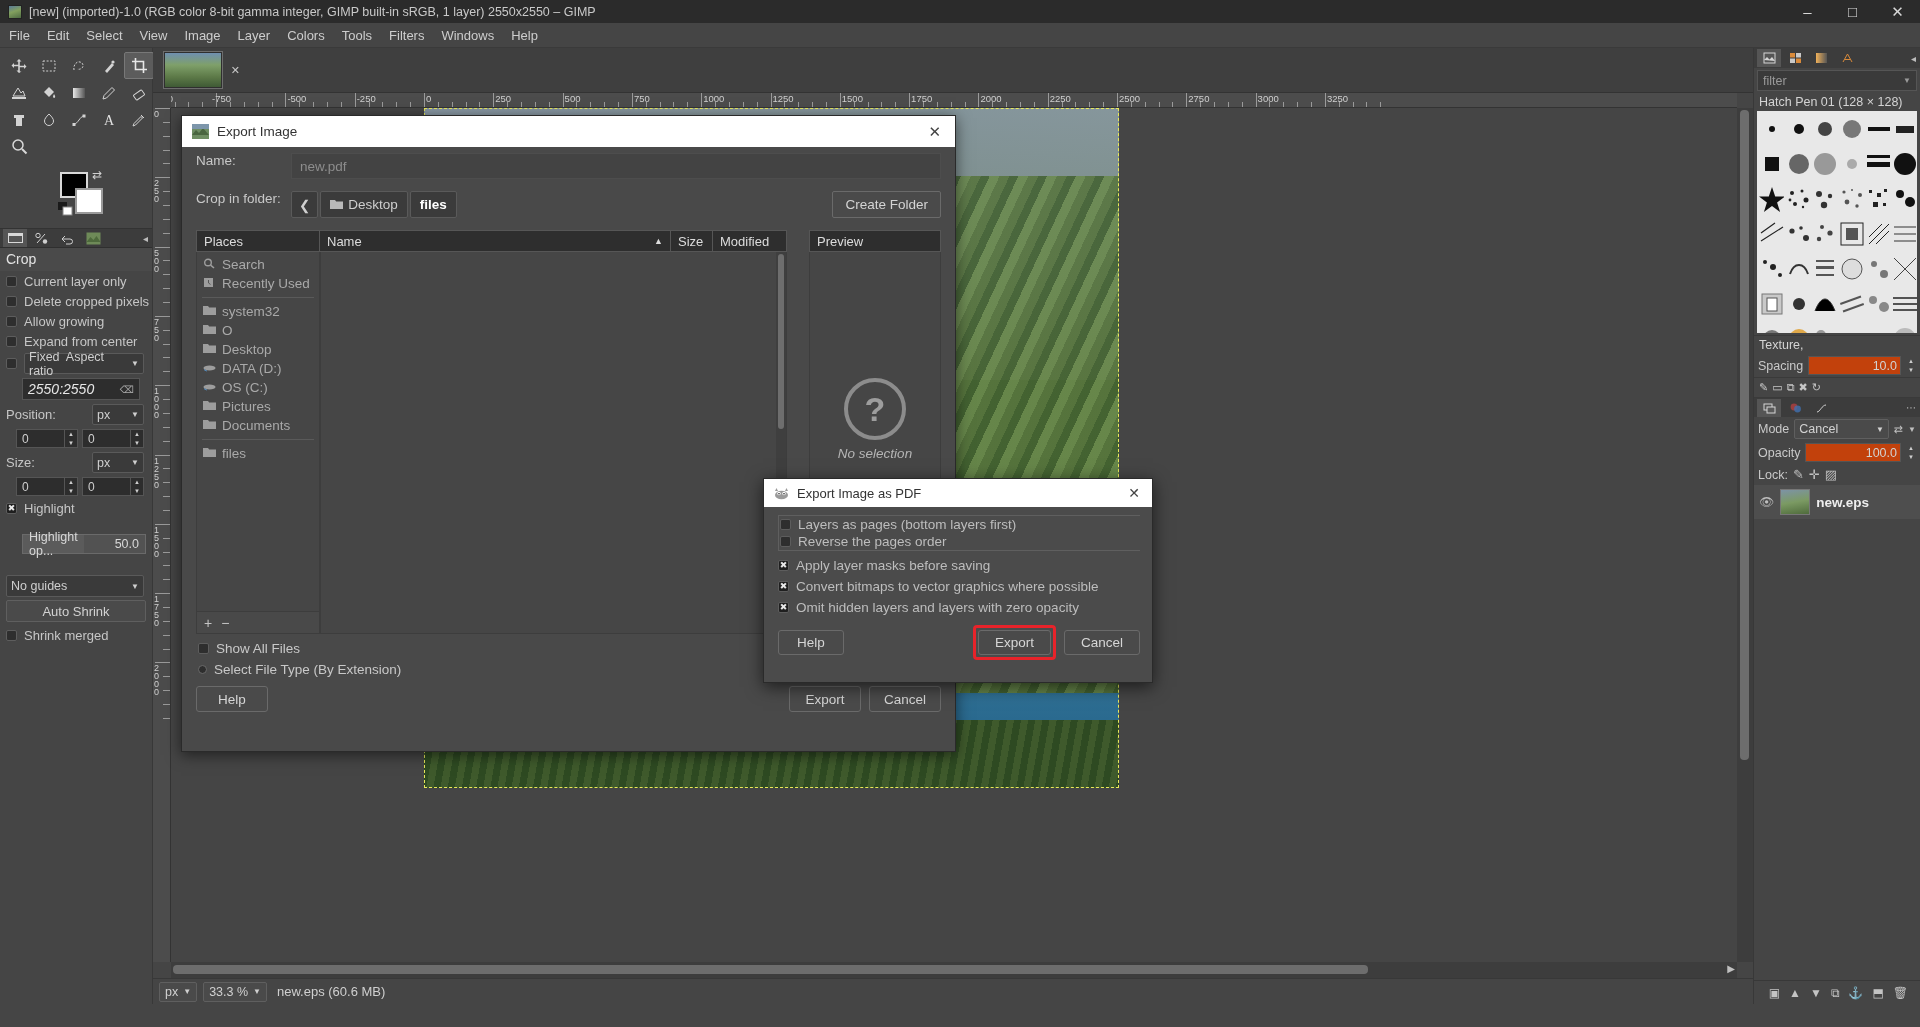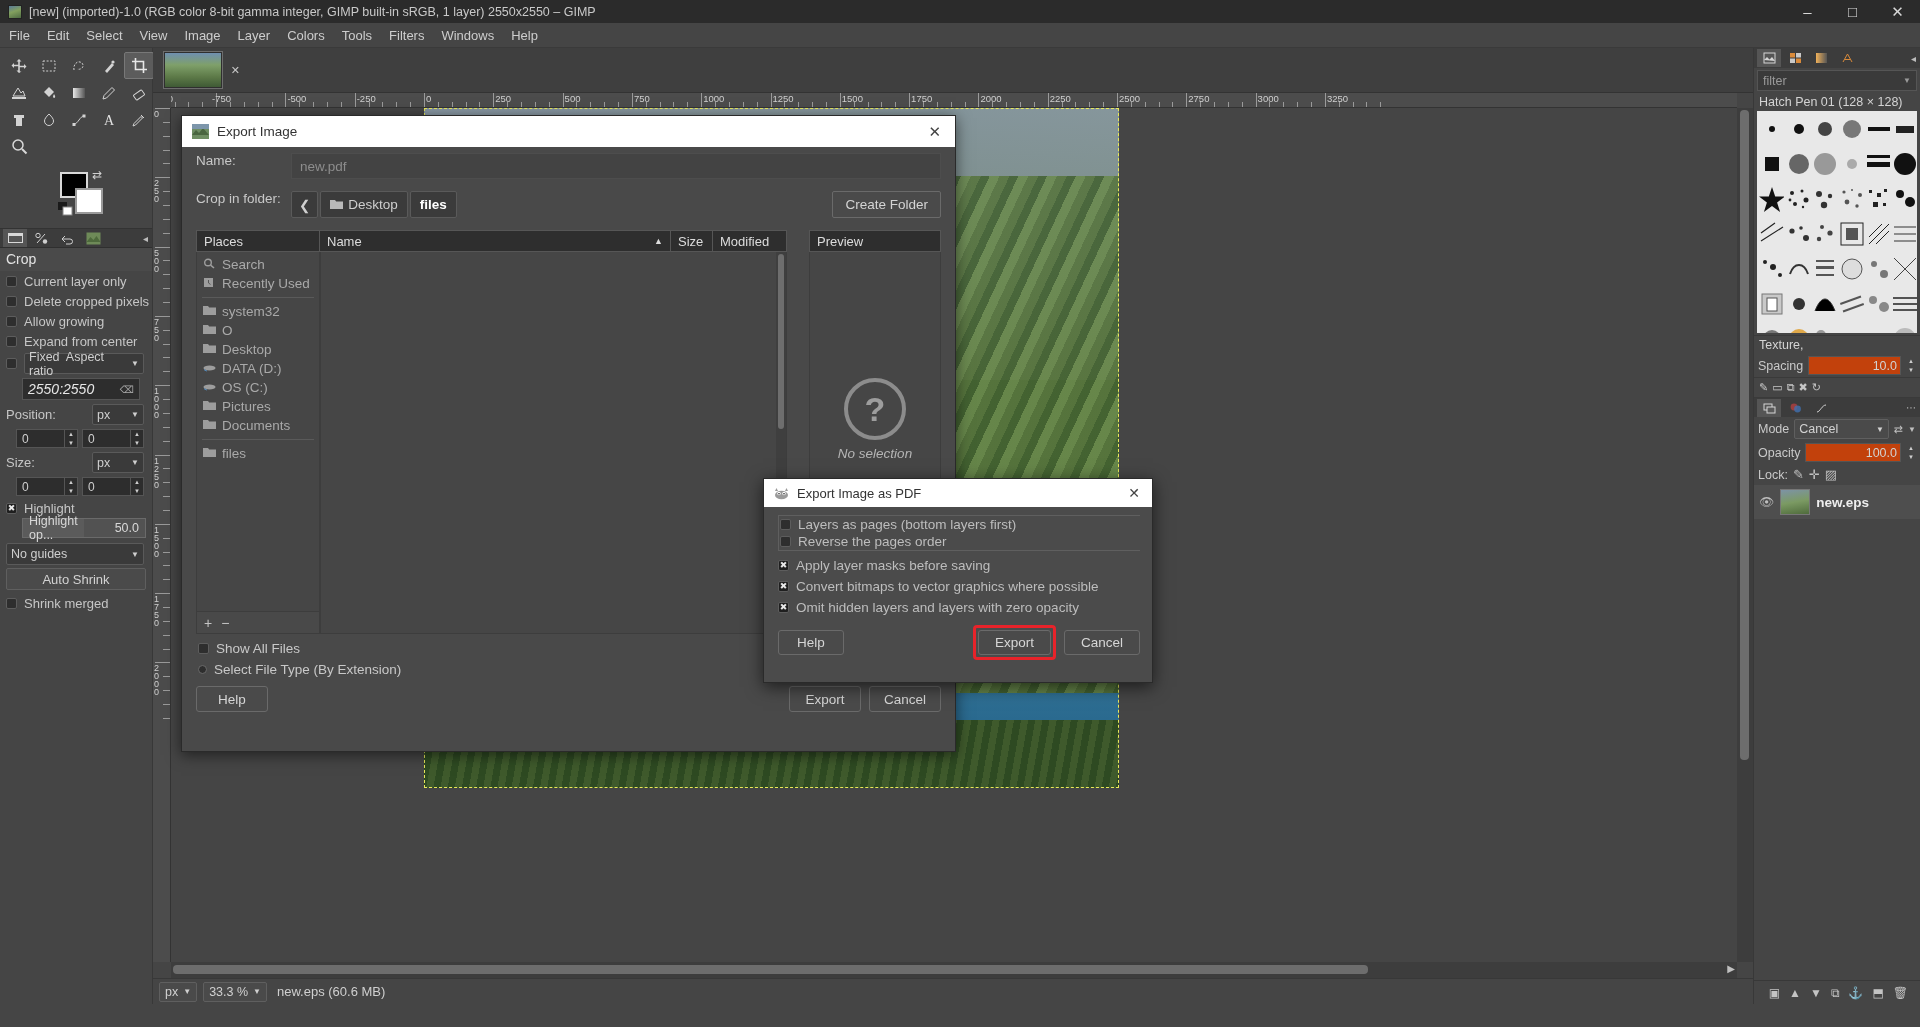--- a/index.html
+++ b/index.html
@@ -65,21 +65,21 @@
   .lbl{ color:#c6c6c6; font-size:13px; }
   .spin{ background:#2d2d2d; border:1px solid #555; height:19px; display:flex;
      align-items:center; color:#cfcfcf; font-size:12px; padding-left:5px; }
   .arrows{ margin-left:auto; display:flex; flex-direction:column; width:13px;
      border-left:1px solid #555; height:100%; }
   .arrows i{ flex:1; display:flex; align-items:center; justify-content:center;
      font-size:6px; color:#cfcfcf; font-style:normal; }
   .btnflat{ background:#4a4a4a; border:1px solid #5f5f5f; border-radius:2px; height:22px;
      display:flex; align-items:center; justify-content:center; color:#d2d2d2;
      font-size:13px; margin:3px 6px; }
-  .slider{ margin:0 6px; height:20px; border:1px solid #6a6a6a; background:#525252;
+  .slider{ margin:16px 6px; height:20px; border:1px solid #6a6a6a; background:#525252;
      display:flex; align-items:center; justify-content:space-between; padding:0 6px;
      position:relative; color:#d8d8d8; font-size:12.5px;gap:12px; }
   .slider .fill{ position:absolute; left:0; top:0; bottom:0; width:50%;
      background:#5b5b5b; }
   .slider span{ position:relative; }
 
   
   #center{ flex:1; background:#454545; position:relative; display:flex; flex-direction:column; }
   #imgtabs{ height:45px; background:#3f3f3f; display:flex; align-items:center;
      padding-left:10px; border-bottom:1px solid #333; }

